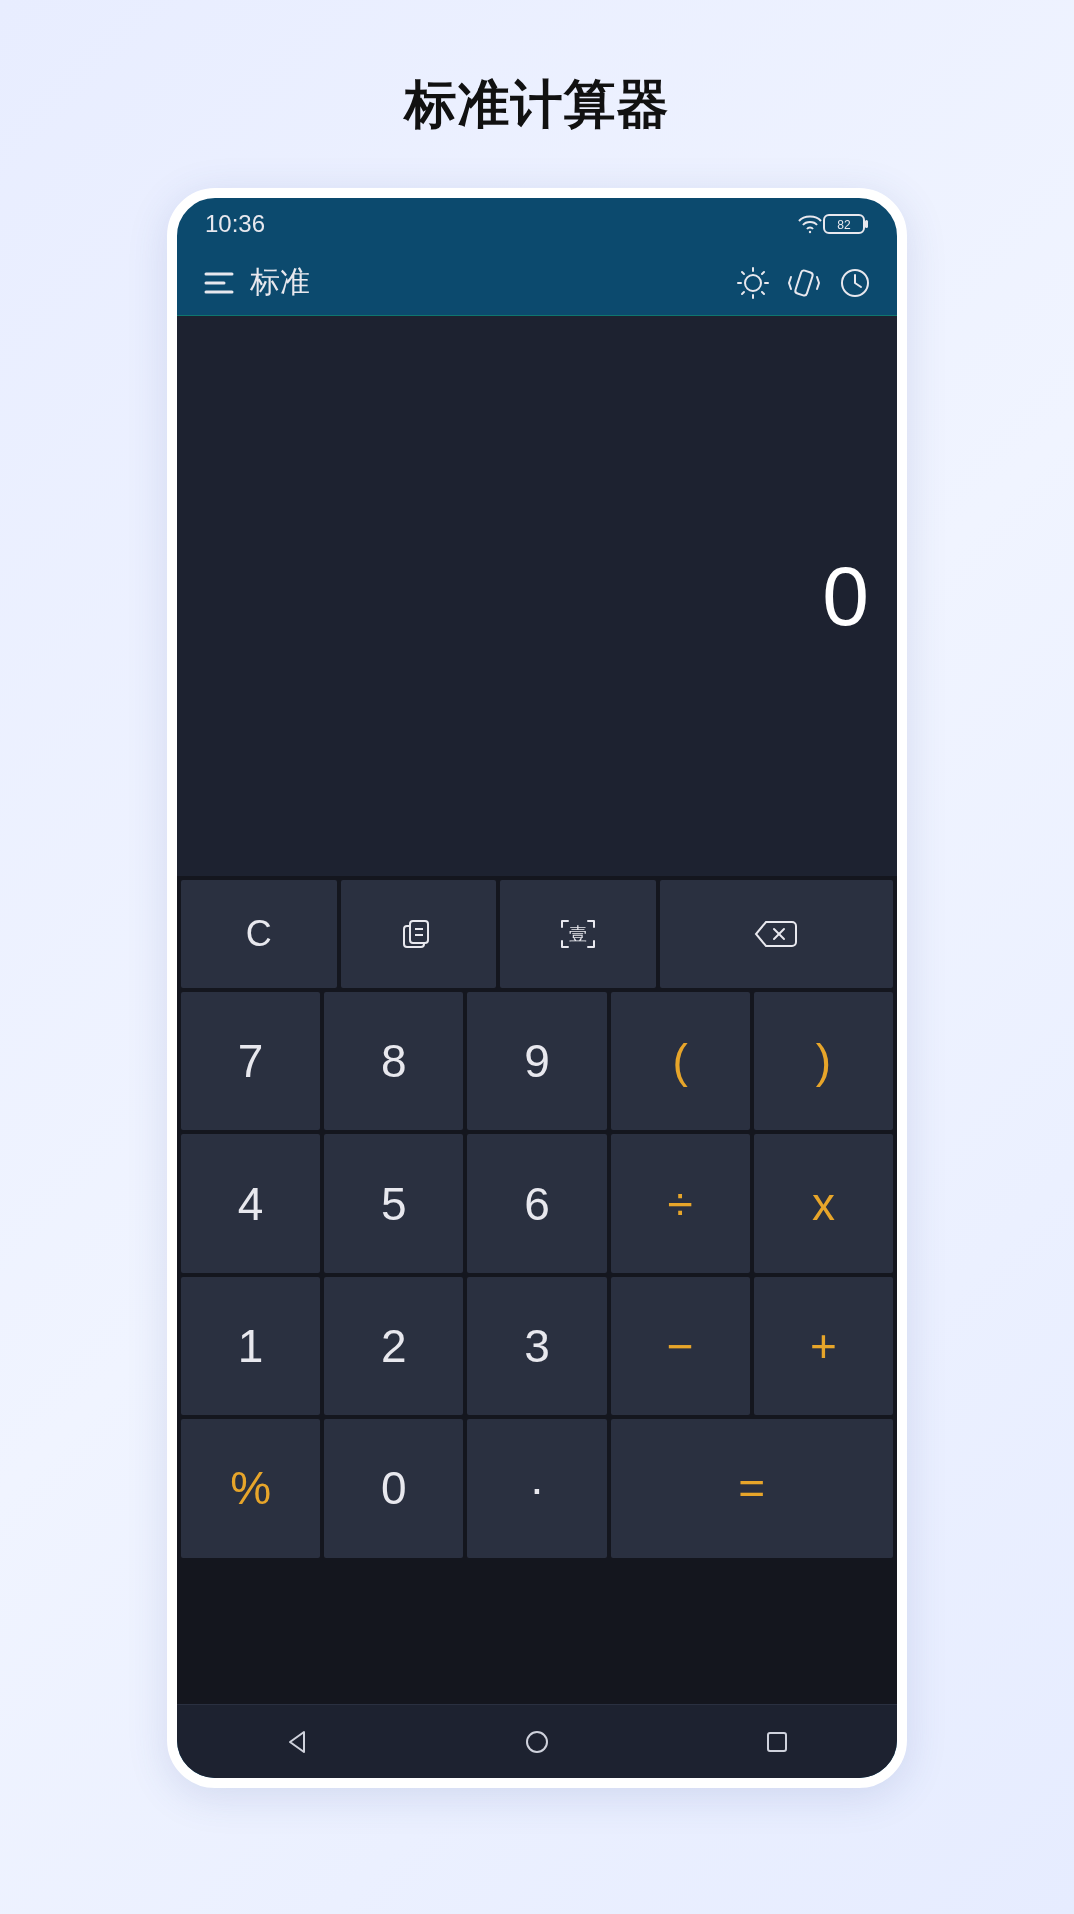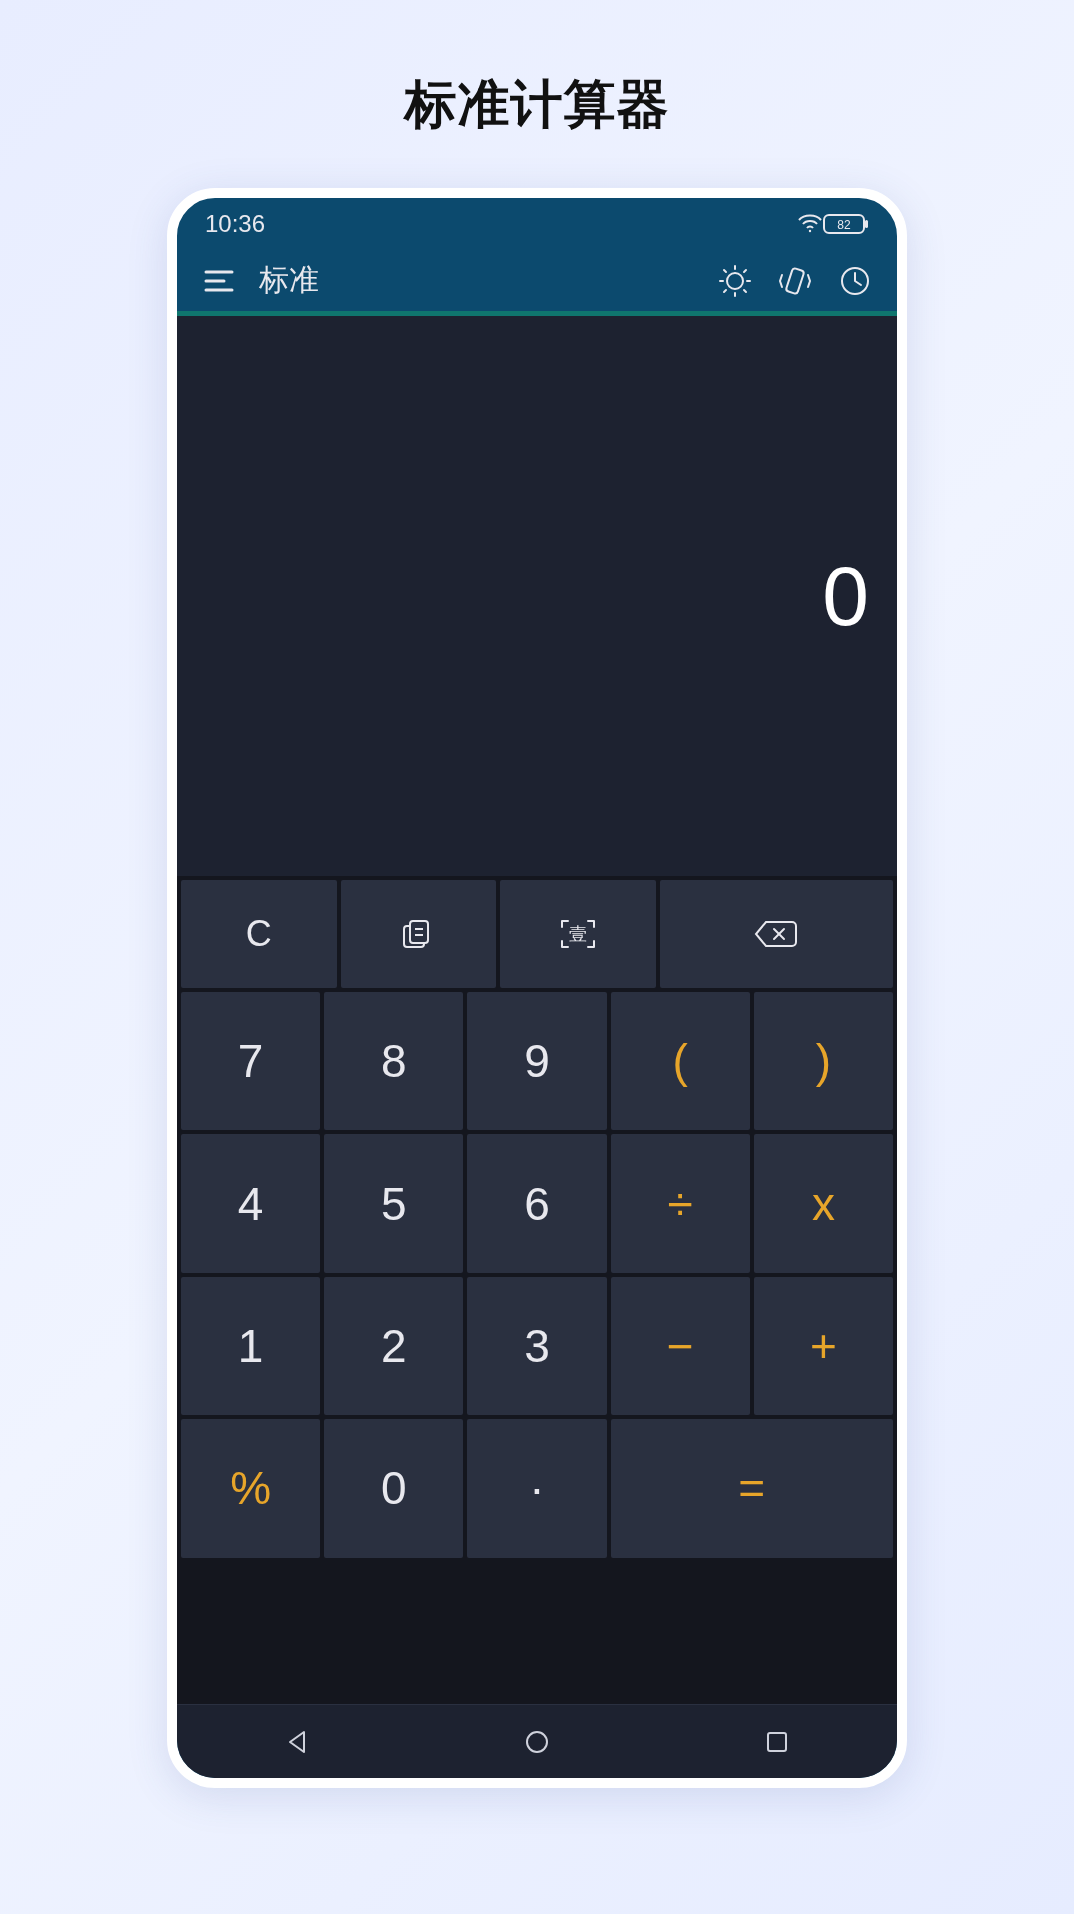--- a/index.html
+++ b/index.html
@@ -36,31 +36,31 @@
   .status-bar {
     height: 52px;
     display: flex;
     align-items: center;
     justify-content: space-between;
     padding: 0 28px;
     color: #e8e8ee;
     font-size: 24px;
     font-weight: 400;
   }
-  .status-right { display: flex; align-items: flex-start; }
+  .status-right { display: flex; align-items: center; }
   .wifi-icon svg, .battery-icon svg { display: block; }
   
   .app-bar {
     height: 66px;
     display: flex;
     align-items: center;
     padding: 0 22px;
     color: #e8e8ee;
-    gap: 20px;
-    border-bottom: 5px solid #0f766e;
+    gap: 11px;
+    border-bottom: 1px solid #0f766e;
   }
   .app-bar .spacer { flex: 1; }
   .app-bar .mode-label { font-size: 30px; }
   .icon-btn { width: 40px; height: 40px; display: flex; align-items: center; justify-content: center; color: #e8e8ee; }
   
   .display {
     flex: 0 0 560px;
     background: #1d2230;
     display: flex;
     align-items: center;

